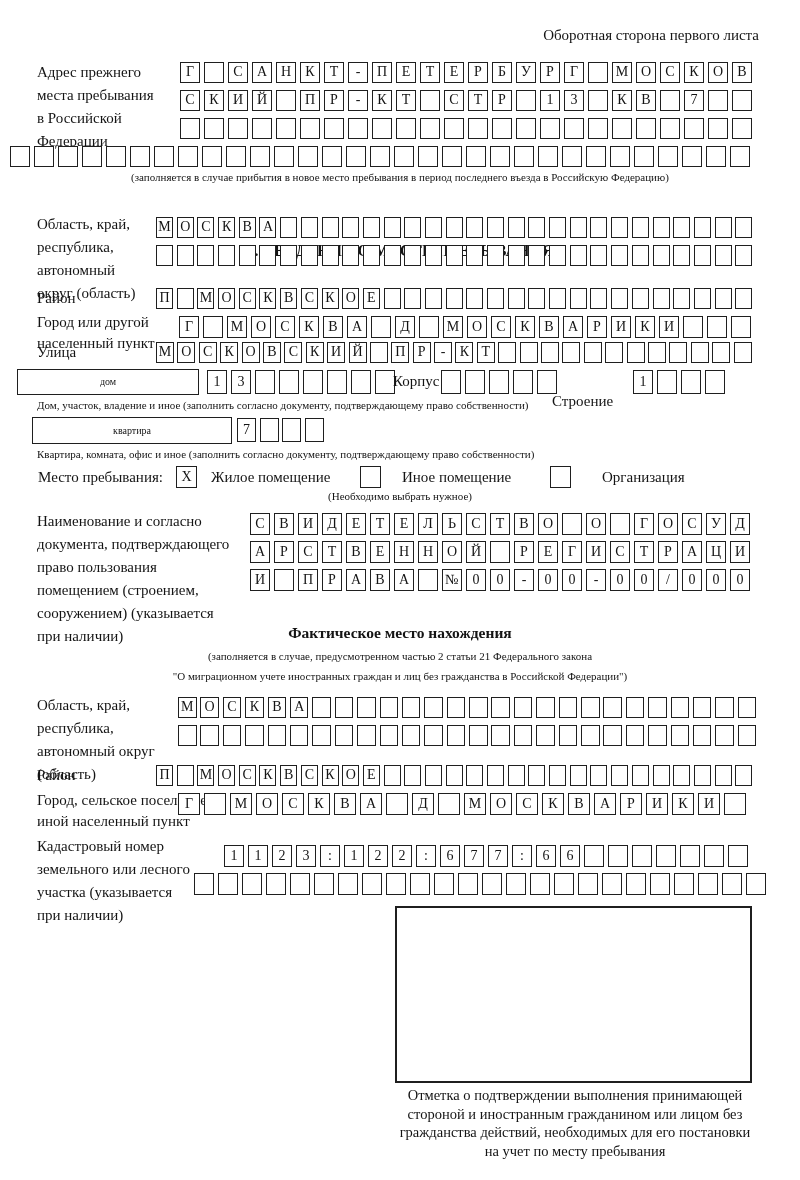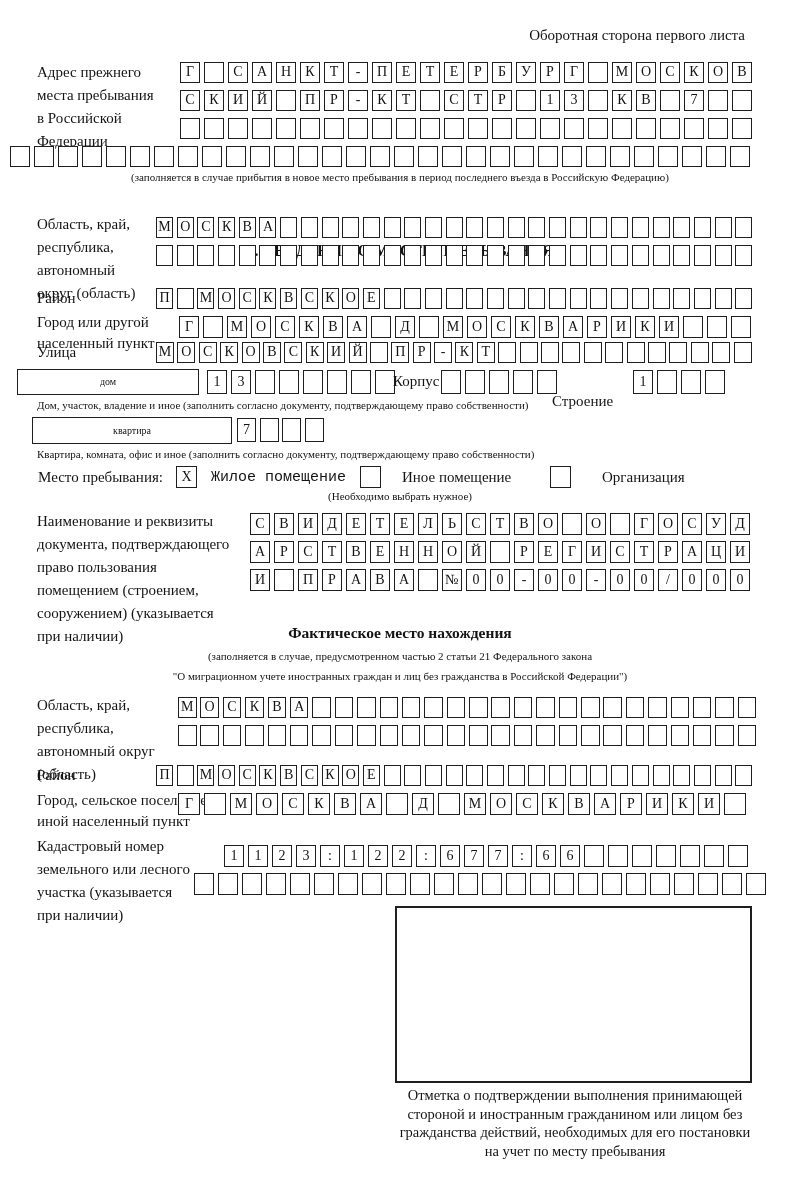--- a/index.html
+++ b/index.html
@@ -24,21 +24,21 @@
   .h24  .cell{height:24px;line-height:21px;}
   .h22  .cell{height:22px;line-height:19px;}
   .cbx{position:absolute;box-sizing:border-box;border:1.5px solid #1f1f1f;width:21px;height:22px;
        text-align:center;font-size:14px;line-height:19px;}
   .wbox{position:absolute;box-sizing:border-box;border:1.5px solid #1f1f1f;text-align:center;
         font-size:10px;}
   .stampbox{position:absolute;left:395px;top:906px;width:357px;height:177px;
         border:2px solid #1f1f1f;box-sizing:border-box;background:#fff;}
   .caption{position:absolute;left:380px;top:1086px;width:390px;text-align:center;
         font-size:14.5px;line-height:18.5px;white-space:pre-line;}
-  .corner{position:absolute;right:55px;top:27px;font-size:15px;}
+  .corner{position:absolute;right:41px;top:27px;font-size:15px;}
 </style>
 </head>
 <body>
 
 <div class="page">
 
   <div class="corner">Оборотная сторона первого листа</div>
 
   <div class="t lines lh23" style="left:37px;top:61px;">Адрес прежнего
 места пребывания
@@ -76,28 +76,28 @@
   <div class="t" style="left:552px;top:373px;margin-top:20px;">Строение</div>
   <div class="cellrow p24 h24" style="left:633px;top:370px;"><span class="cell">1</span><span class="cell"></span><span class="cell"></span><span class="cell"></span></div>
   <div class="t small" style="left:37px;top:399px;">Дом, участок, владение и иное (заполнить согласно документу, подтверждающему право собственности)</div>
 
   <div class="wbox" style="left:32px;top:417px;width:200px;height:27px;line-height:25px;">квартира</div>
   <div class="cellrow p225" style="left:237px;top:418px;"><span class="cell">7</span><span class="cell"></span><span class="cell"></span><span class="cell"></span></div>
   <div class="t small" style="left:37px;top:448px;">Квартира, комната, офис и иное (заполнить согласно документу, подтверждающему право собственности)</div>
 
   <div class="t" style="left:38px;top:469px;">Место пребывания:</div>
   <div class="cbx" style="left:176px;top:466px;">X</div>
-  <div class="t" style="left:211px;top:469px;font-family:Liberation Mono, monospace;">Жилое помещение</div>
+  <div class="t" style="left:211px;top:469px;">Жилое помещение</div>
   <div class="cbx" style="left:360px;top:466px;"></div>
   <div class="t" style="left:402px;top:469px;">Иное помещение</div>
   <div class="cbx" style="left:550px;top:466px;"></div>
   <div class="t" style="left:602px;top:469px;">Организация</div>
   <div class="t small center" style="top:490px;">(Необходимо выбрать нужное)</div>
 
-  <div class="t lines lh23" style="left:37px;top:510px;">Наименование и реквизиты
+  <div class="t lines lh23" style="left:37px;top:510px;">Наименование и согласно
 документа, подтверждающего
 право пользования
 помещением (строением,
 сооружением) (указывается
 при наличии)</div>
   <div class="cellrow p24 h22" style="left:250px;top:513px;"><span class="cell">С</span><span class="cell">В</span><span class="cell">И</span><span class="cell">Д</span><span class="cell">Е</span><span class="cell">Т</span><span class="cell">Е</span><span class="cell">Л</span><span class="cell">Ь</span><span class="cell">С</span><span class="cell">Т</span><span class="cell">В</span><span class="cell">О</span><span class="cell"></span><span class="cell">О</span><span class="cell"></span><span class="cell">Г</span><span class="cell">О</span><span class="cell">С</span><span class="cell">У</span><span class="cell">Д</span></div>
   <div class="cellrow p24 h22" style="left:250px;top:541px;"><span class="cell">А</span><span class="cell">Р</span><span class="cell">С</span><span class="cell">Т</span><span class="cell">В</span><span class="cell">Е</span><span class="cell">Н</span><span class="cell">Н</span><span class="cell">О</span><span class="cell">Й</span><span class="cell"></span><span class="cell">Р</span><span class="cell">Е</span><span class="cell">Г</span><span class="cell">И</span><span class="cell">С</span><span class="cell">Т</span><span class="cell">Р</span><span class="cell">А</span><span class="cell">Ц</span><span class="cell">И</span></div>
   <div class="cellrow p24 h22" style="left:250px;top:569px;"><span class="cell">И</span><span class="cell"></span><span class="cell">П</span><span class="cell">Р</span><span class="cell">А</span><span class="cell">В</span><span class="cell">А</span><span class="cell"></span><span class="cell">№</span><span class="cell">0</span><span class="cell">0</span><span class="cell">-</span><span class="cell">0</span><span class="cell">0</span><span class="cell">-</span><span class="cell">0</span><span class="cell">0</span><span class="cell">/</span><span class="cell">0</span><span class="cell">0</span><span class="cell">0</span></div>
 
   <div class="t b center" style="top:624px;font-size:15.5px;">Фактическое место нахождения</div>

